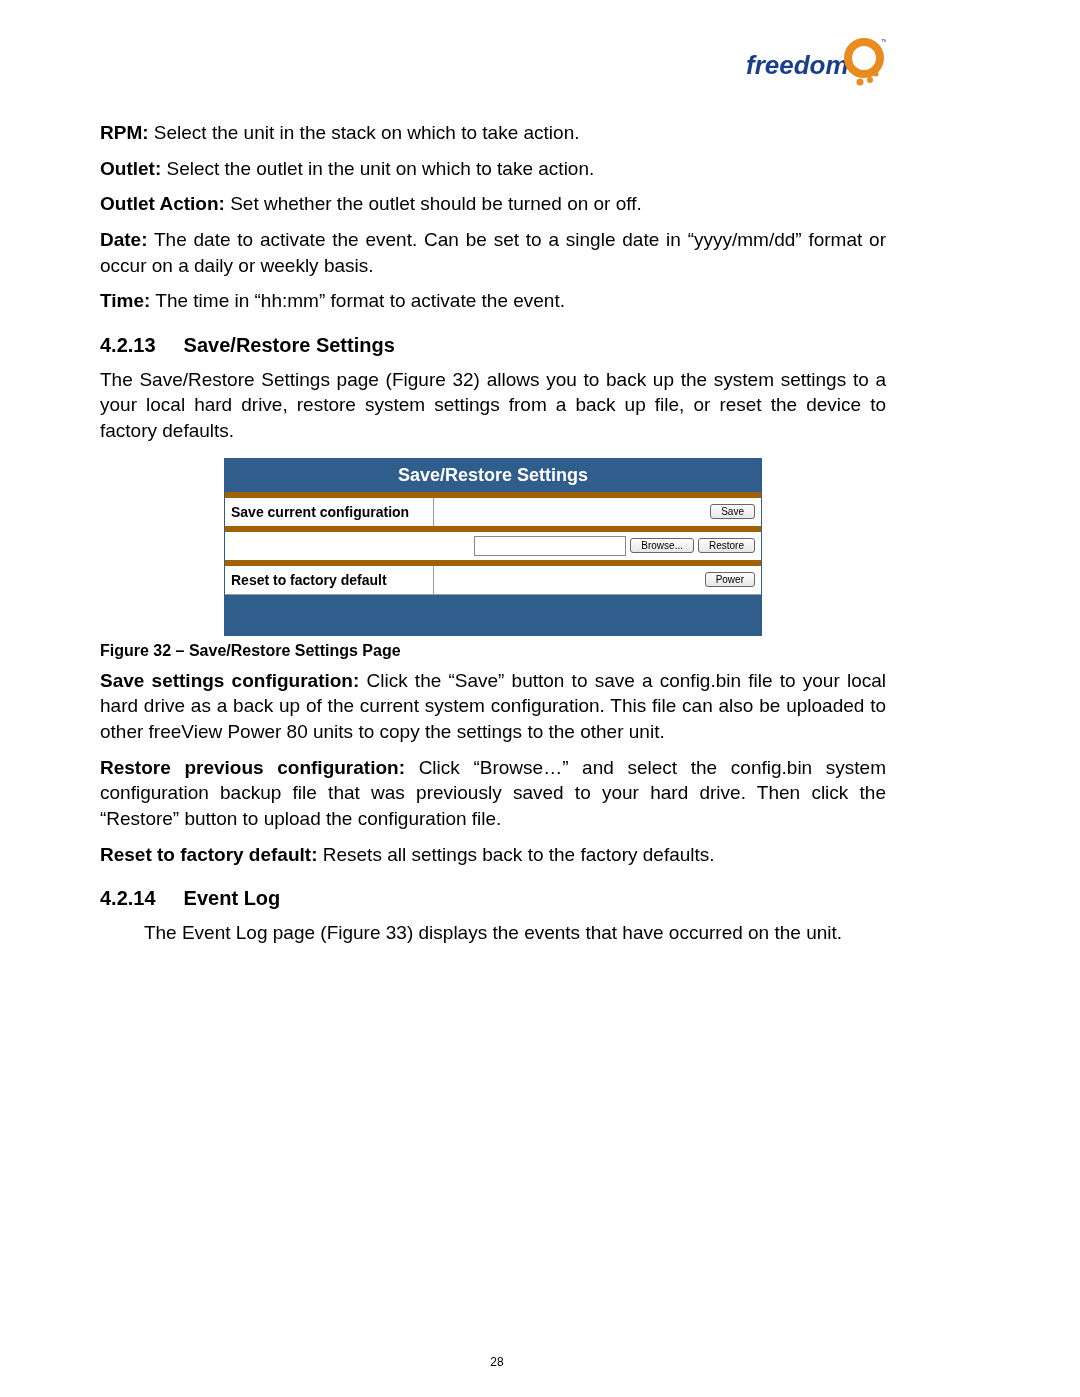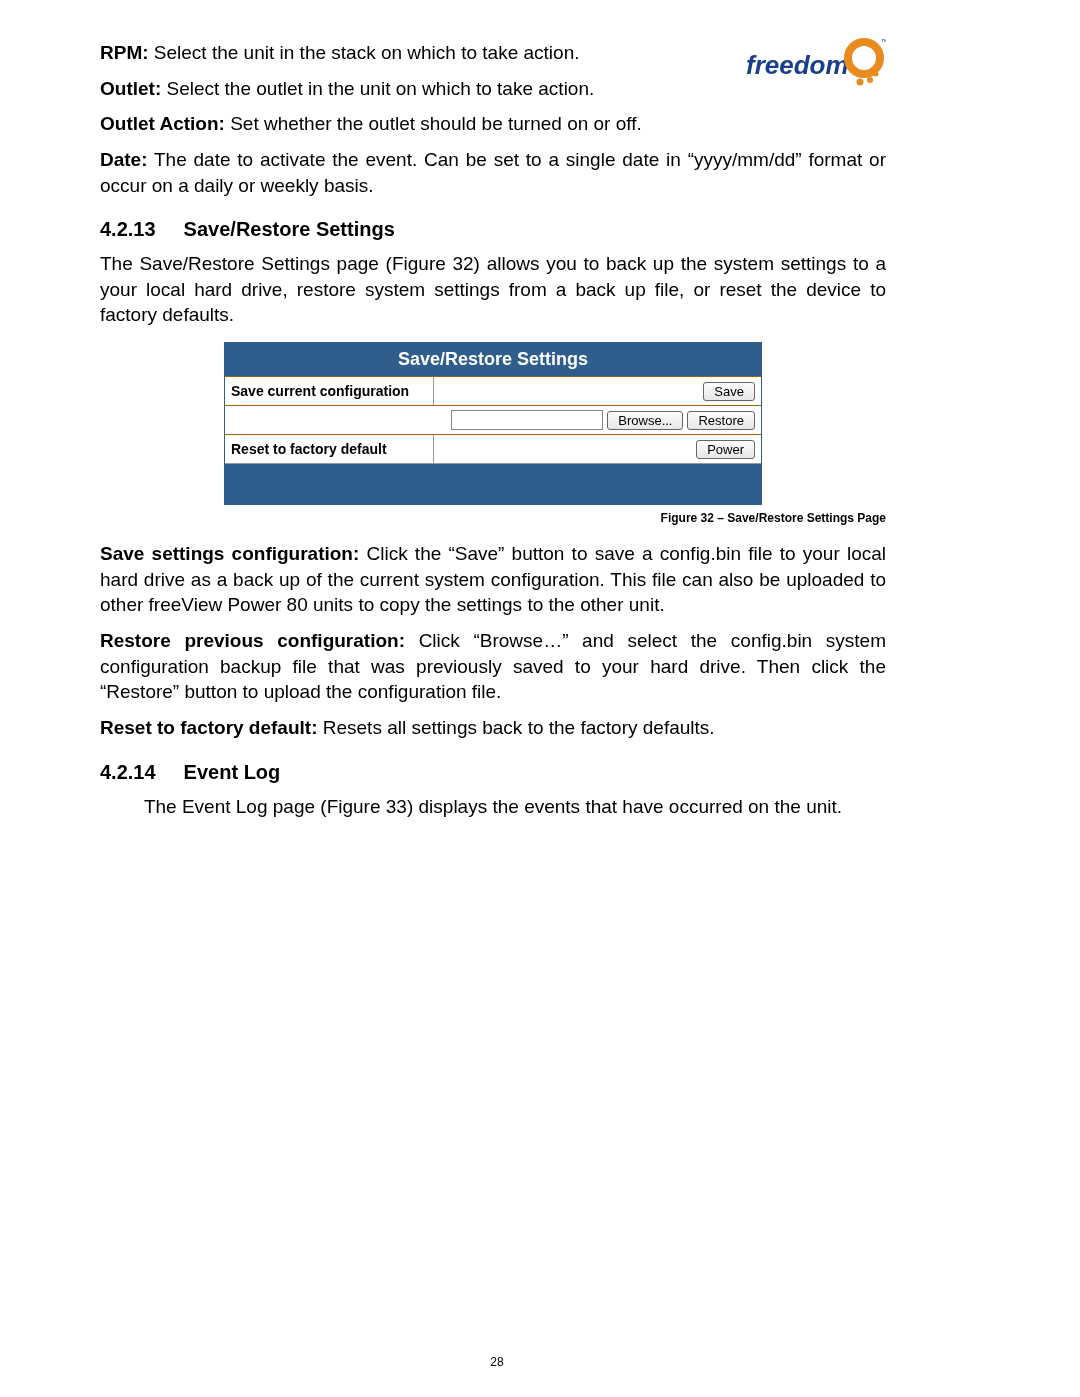--- a/index.html
+++ b/index.html
@@ -21,21 +21,21 @@
     top: 34px;
     right: 100px;
   }
   .logo svg { display: block; }
   .body-text {
     font-size: 19px;
     line-height: 1.35;
     margin: 0 0 10px 0;
     text-align: justify;
   }
-  .first-block { }
+  .first-block { margin-top: 80px; }
   .def-label { font-weight: bold; }
   .section-heading {
     font-weight: bold;
     font-size: 20px;
     margin: 20px 0 10px 0;
   }
   .section-num { display:inline-block; margin-right: 28px; }
   .figure-wrap { text-align:center; margin: 14px 0 6px 0; }
   .settings-table {
     display:inline-block;
@@ -48,63 +48,63 @@
     background: #2f5d8c;
     color: #fff;
     font-weight: bold;
     font-size: 18px;
     text-align:center;
     padding: 6px 0;
   }
   .row {
     display:flex;
     align-items:center;
-    border-top:1px solid #a16207;
+    border-top:6px solid #a16207;
   }
   .row-label {
     width: 196px;
     font-weight:bold;
     padding: 6px 6px;
     border-right:1px solid #999;
     font-size: 14px;
     font-family: Arial, sans-serif;
   }
   .row-content {
     flex:1;
     display:flex;
     justify-content:flex-end;
     align-items:center;
     padding: 4px 6px;
     gap:4px;
   }
   .px-btn {
     font-family: Arial, sans-serif;
-    font-size: 13px;
+    font-size: 10px;
     padding: 1px 10px;
     border:1px solid #666;
     border-radius:3px;
     background: linear-gradient(#fdfdfd,#e7e7e7);
     cursor:pointer;
   }
   .file-input {
     width: 150px;
     height: 18px;
     border:1px solid #888;
     background:#fff;
   }
   .footer-bar {
     background:#2f5d8c;
     height:40px;
     border-top:1px solid #999;
   }
   .caption {
-    text-align:right;
+    text-align:left;
     font-weight:bold;
-    font-size:12px;
-    margin: 6px 0 16px 0;
+    font-size:16px;
+    margin: 6px 0 8px 0;
   }
   .page-num {
     position:absolute;
     bottom: 28px;
     left:8px; right:0;
     text-align:center;
     font-size:12px;
   }
 </style>
 </head>
@@ -120,20 +120,21 @@
       <circle cx="124" cy="46" r="3" fill="#e98b1f"></circle>
       <circle cx="130" cy="40" r="2.5" fill="#e98b1f"></circle>
       <text x="135" y="10" font-size="7" fill="#1a3f8a">™</text>
     </svg>
   </div>
 
   <p class="body-text first-block"><span class="def-label">RPM:</span><span> Select the unit in the stack on which to take action.</span></p>
   <p class="body-text"><span class="def-label">Outlet:</span><span> Select the outlet in the unit on which to take action.</span></p>
   <p class="body-text"><span class="def-label">Outlet Action:</span><span> Set whether the outlet should be turned on or off.</span></p>
   <p class="body-text"><span class="def-label">Date:</span><span> The date to activate the event. Can be set to a single date in “yyyy/mm/dd” format or occur on a daily or weekly basis.</span></p>
+  <p class="body-text"><span class="def-label">Time:</span><span> The time in “hh:mm” format to activate the event.</span></p>
 
   <div class="section-heading">
     <span class="section-num">4.2.13</span><span>Save/Restore Settings</span>
   </div>
   <p class="body-text">The Save/Restore Settings page (Figure 32) allows you to back up the system settings to a your local hard drive, restore system settings from a back up file, or reset the device to factory defaults.</p>
 
   <div class="figure-wrap">
     <div class="settings-table">
       <div class="settings-header">Save/Restore Settings</div>
       <div class="row">

